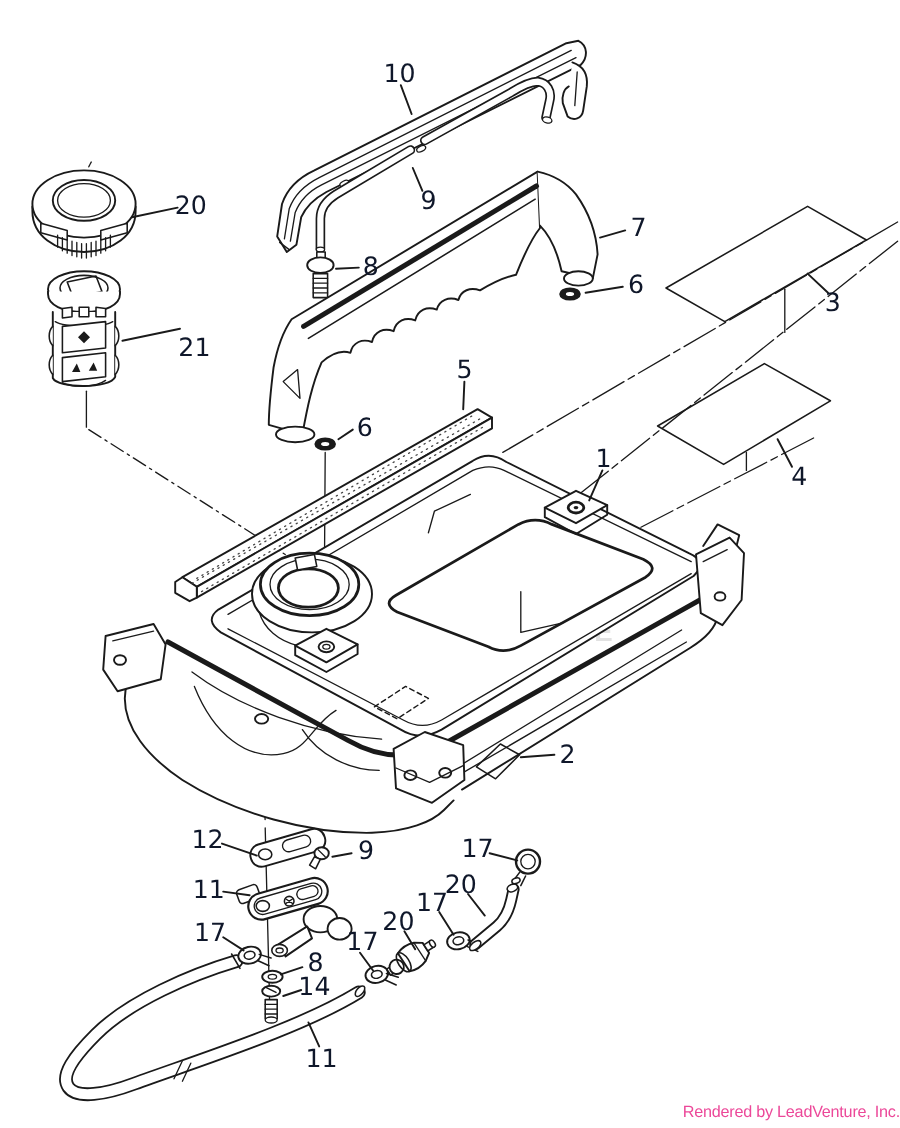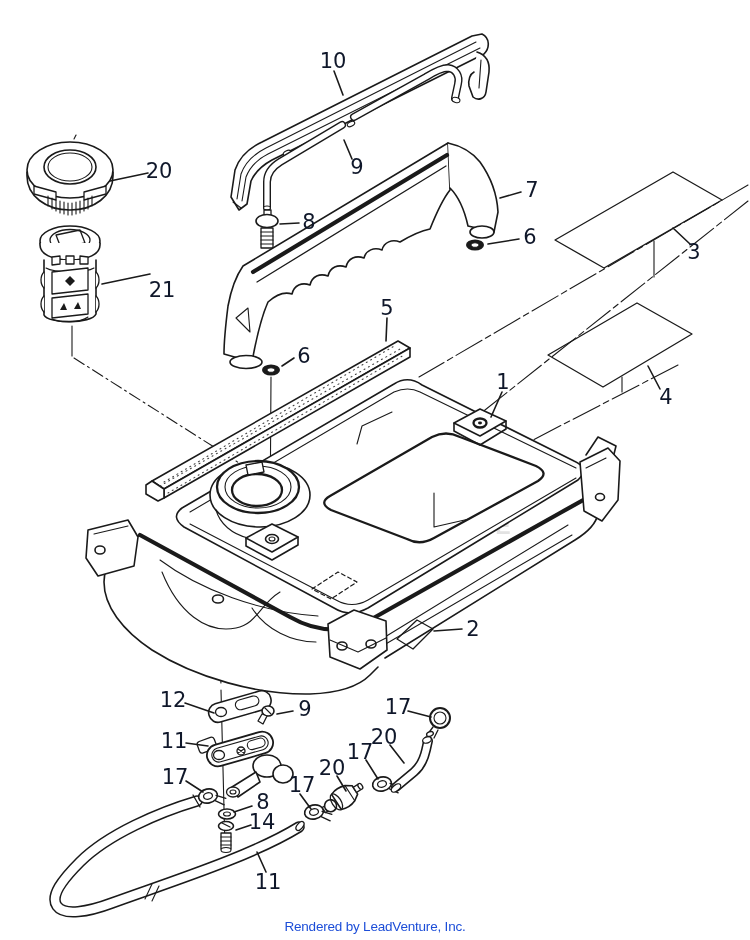--- a/index.html
+++ b/index.html
@@ -26,22 +26,22 @@
   .art .stip{stroke-width:1.1;stroke-dasharray:1 4;stroke:#444;}
   .art .tube{stroke-width:8;}
   .art .tubew{stroke-width:5.2;stroke:#ffffff;}
   .art .hose{stroke-width:11.5;}
   .art .hosew{stroke-width:8.5;stroke:#ffffff;}
   .art .el{stroke-width:10;}
   .art .elw{stroke-width:6.8;stroke:#ffffff;}
   .leader{stroke:#1a1a1a;stroke-width:1.3;}
   .callout{position:absolute;transform:translate(-50%,-50%);
            font:400 21px "DejaVu Sans",sans-serif;color:#0f172a;}
-  .footer{position:absolute;left:0;top:919px;width:100%;text-align:center;
-          font:13.5px "Liberation Sans",sans-serif;color:#1d4ed8;letter-spacing:-0.2px;}
+  .footer{position:absolute;left:0;top:919px;width:100%;text-align:right;
+          font:13.5px "Liberation Sans",sans-serif;color:#ec4899;letter-spacing:-0.2px;}
 </style>
 </head>
 <body>
 
 <div class="stage">
 
   <svg class="wm-logo" viewBox="0 0 52 112">
     <path d="M26,2 C22,10 14,15 15,24 C11,21 10,16 11,12 C4,20 2,30 6,38 C10,48 20,54 30,52 C40,50 47,41 46,30 C45,20 36,14 33,5 C31,10 29,13 26,16 Z" fill="#e8e8e8"></path>
     <path d="M4,56 L24,110 L48,54 L37,58 L25,86 L15,60 Z" fill="#e8e8e8"></path>
   </svg>

